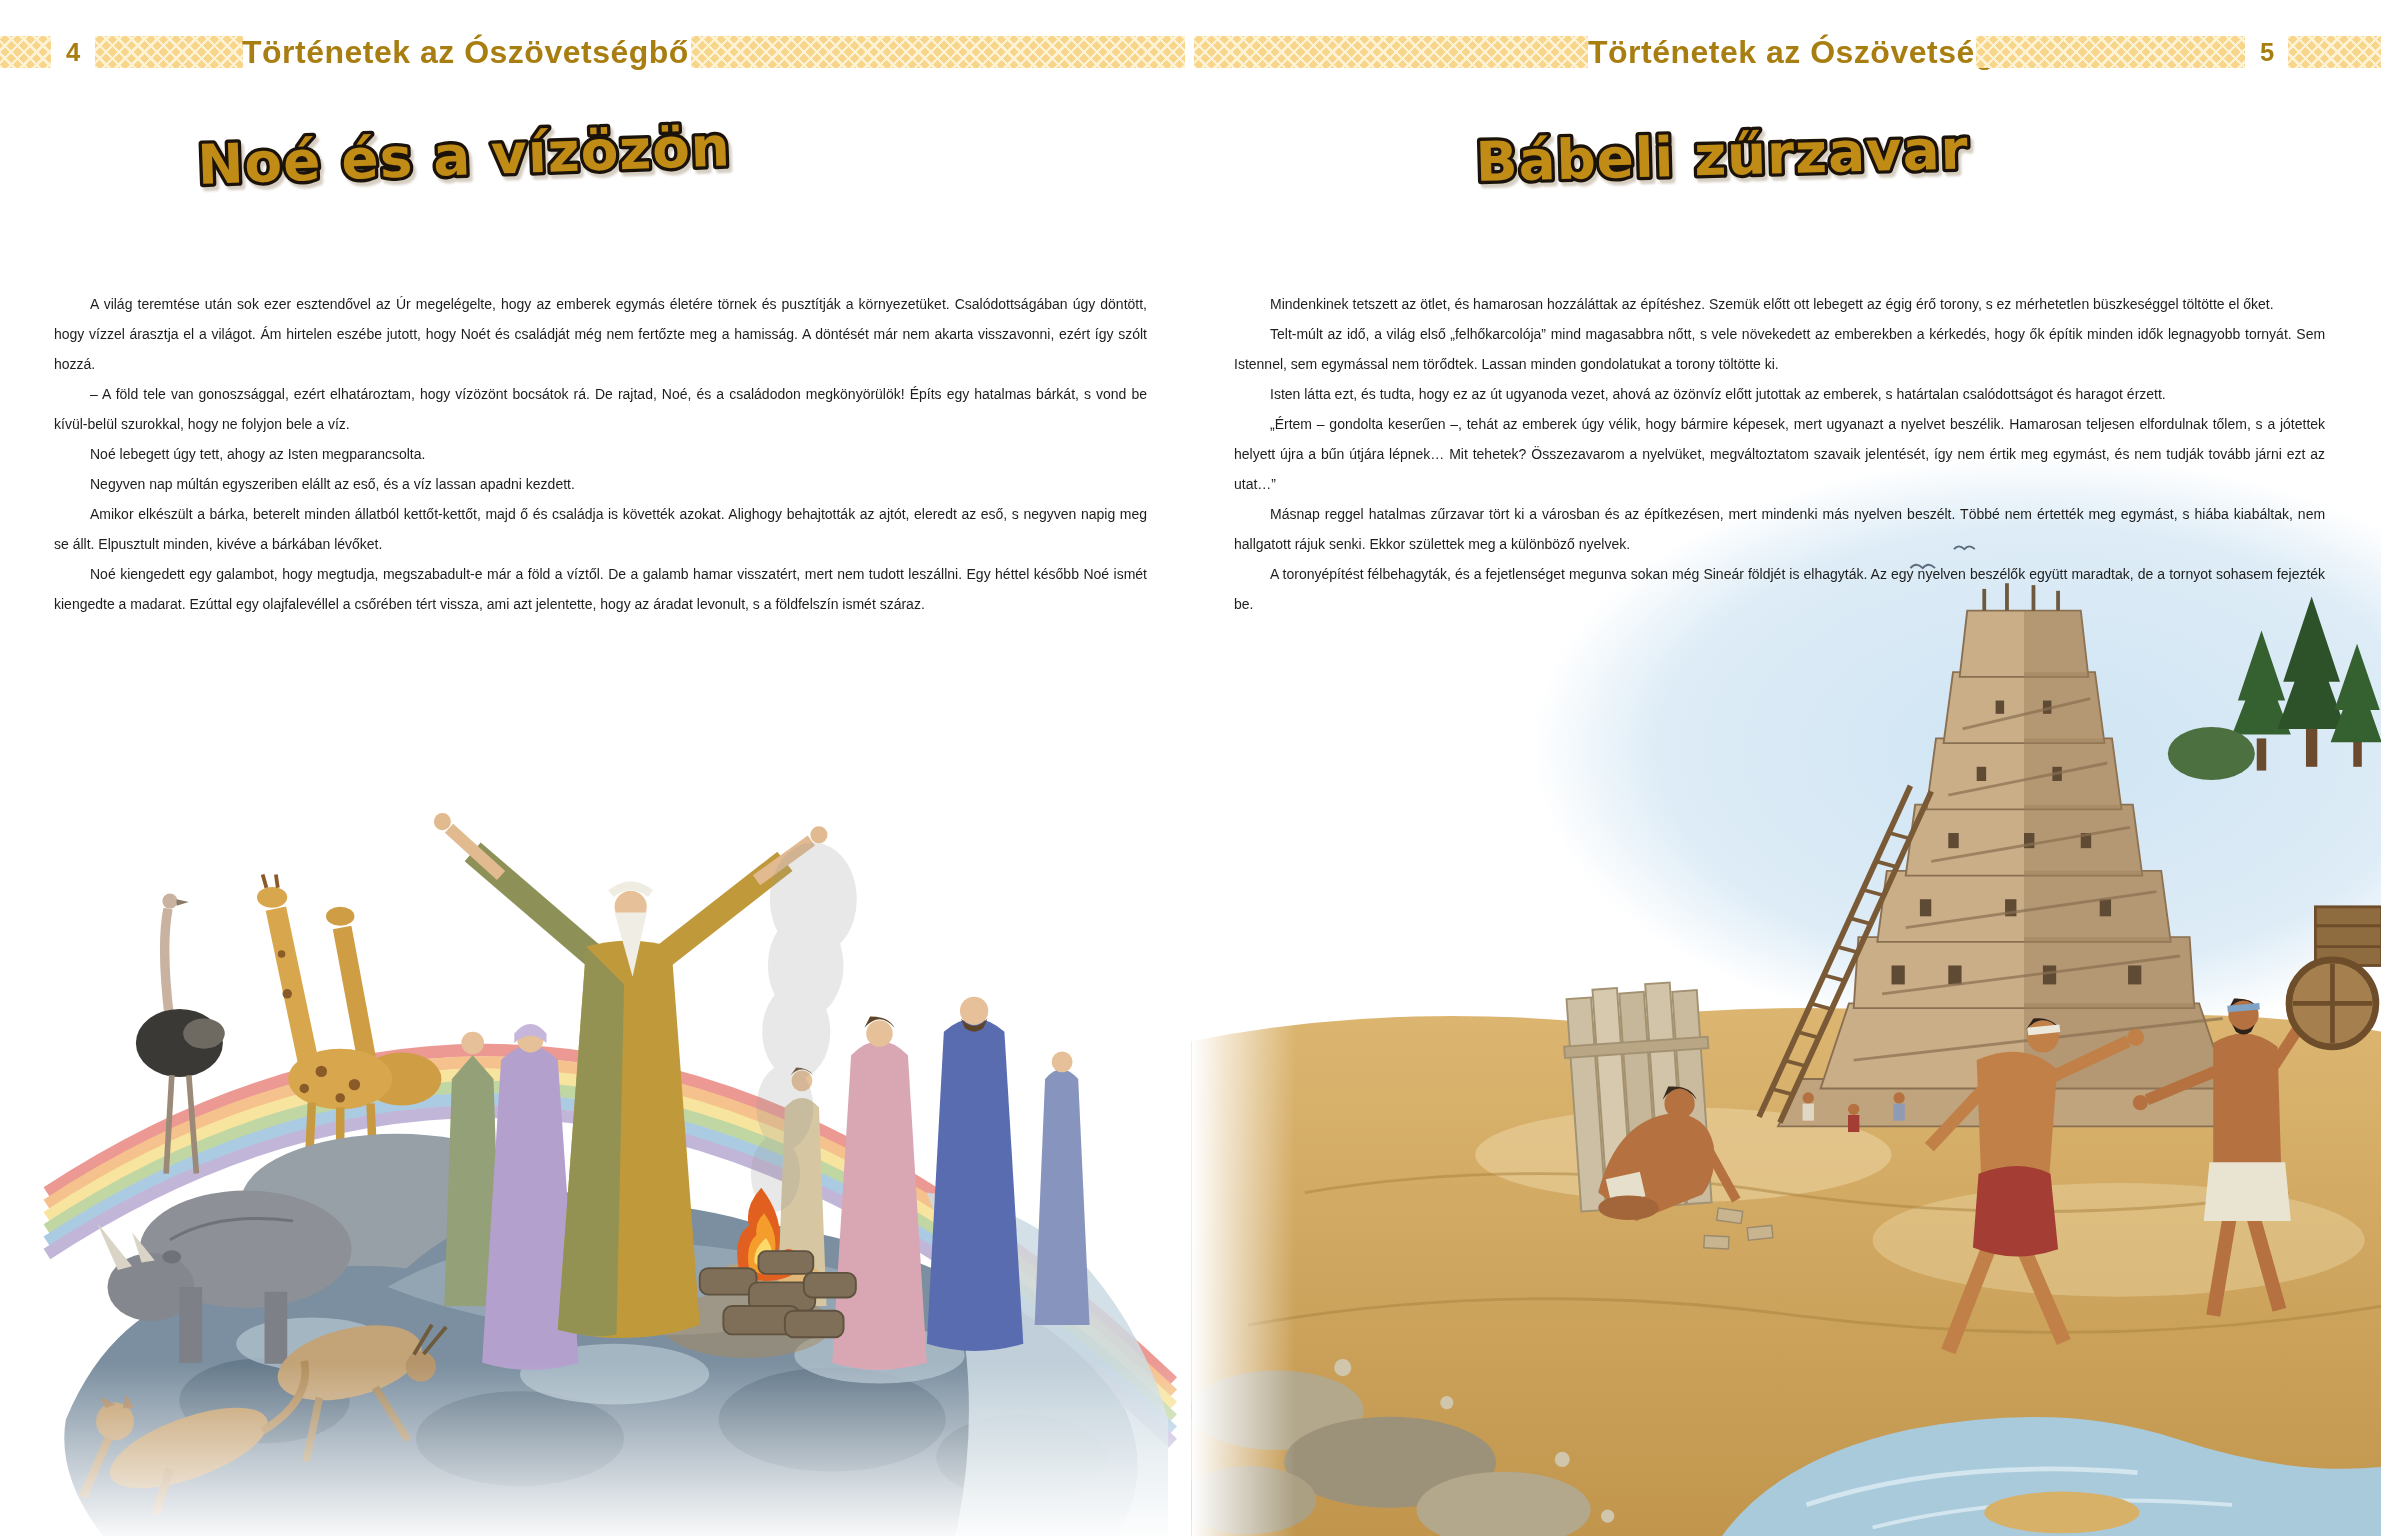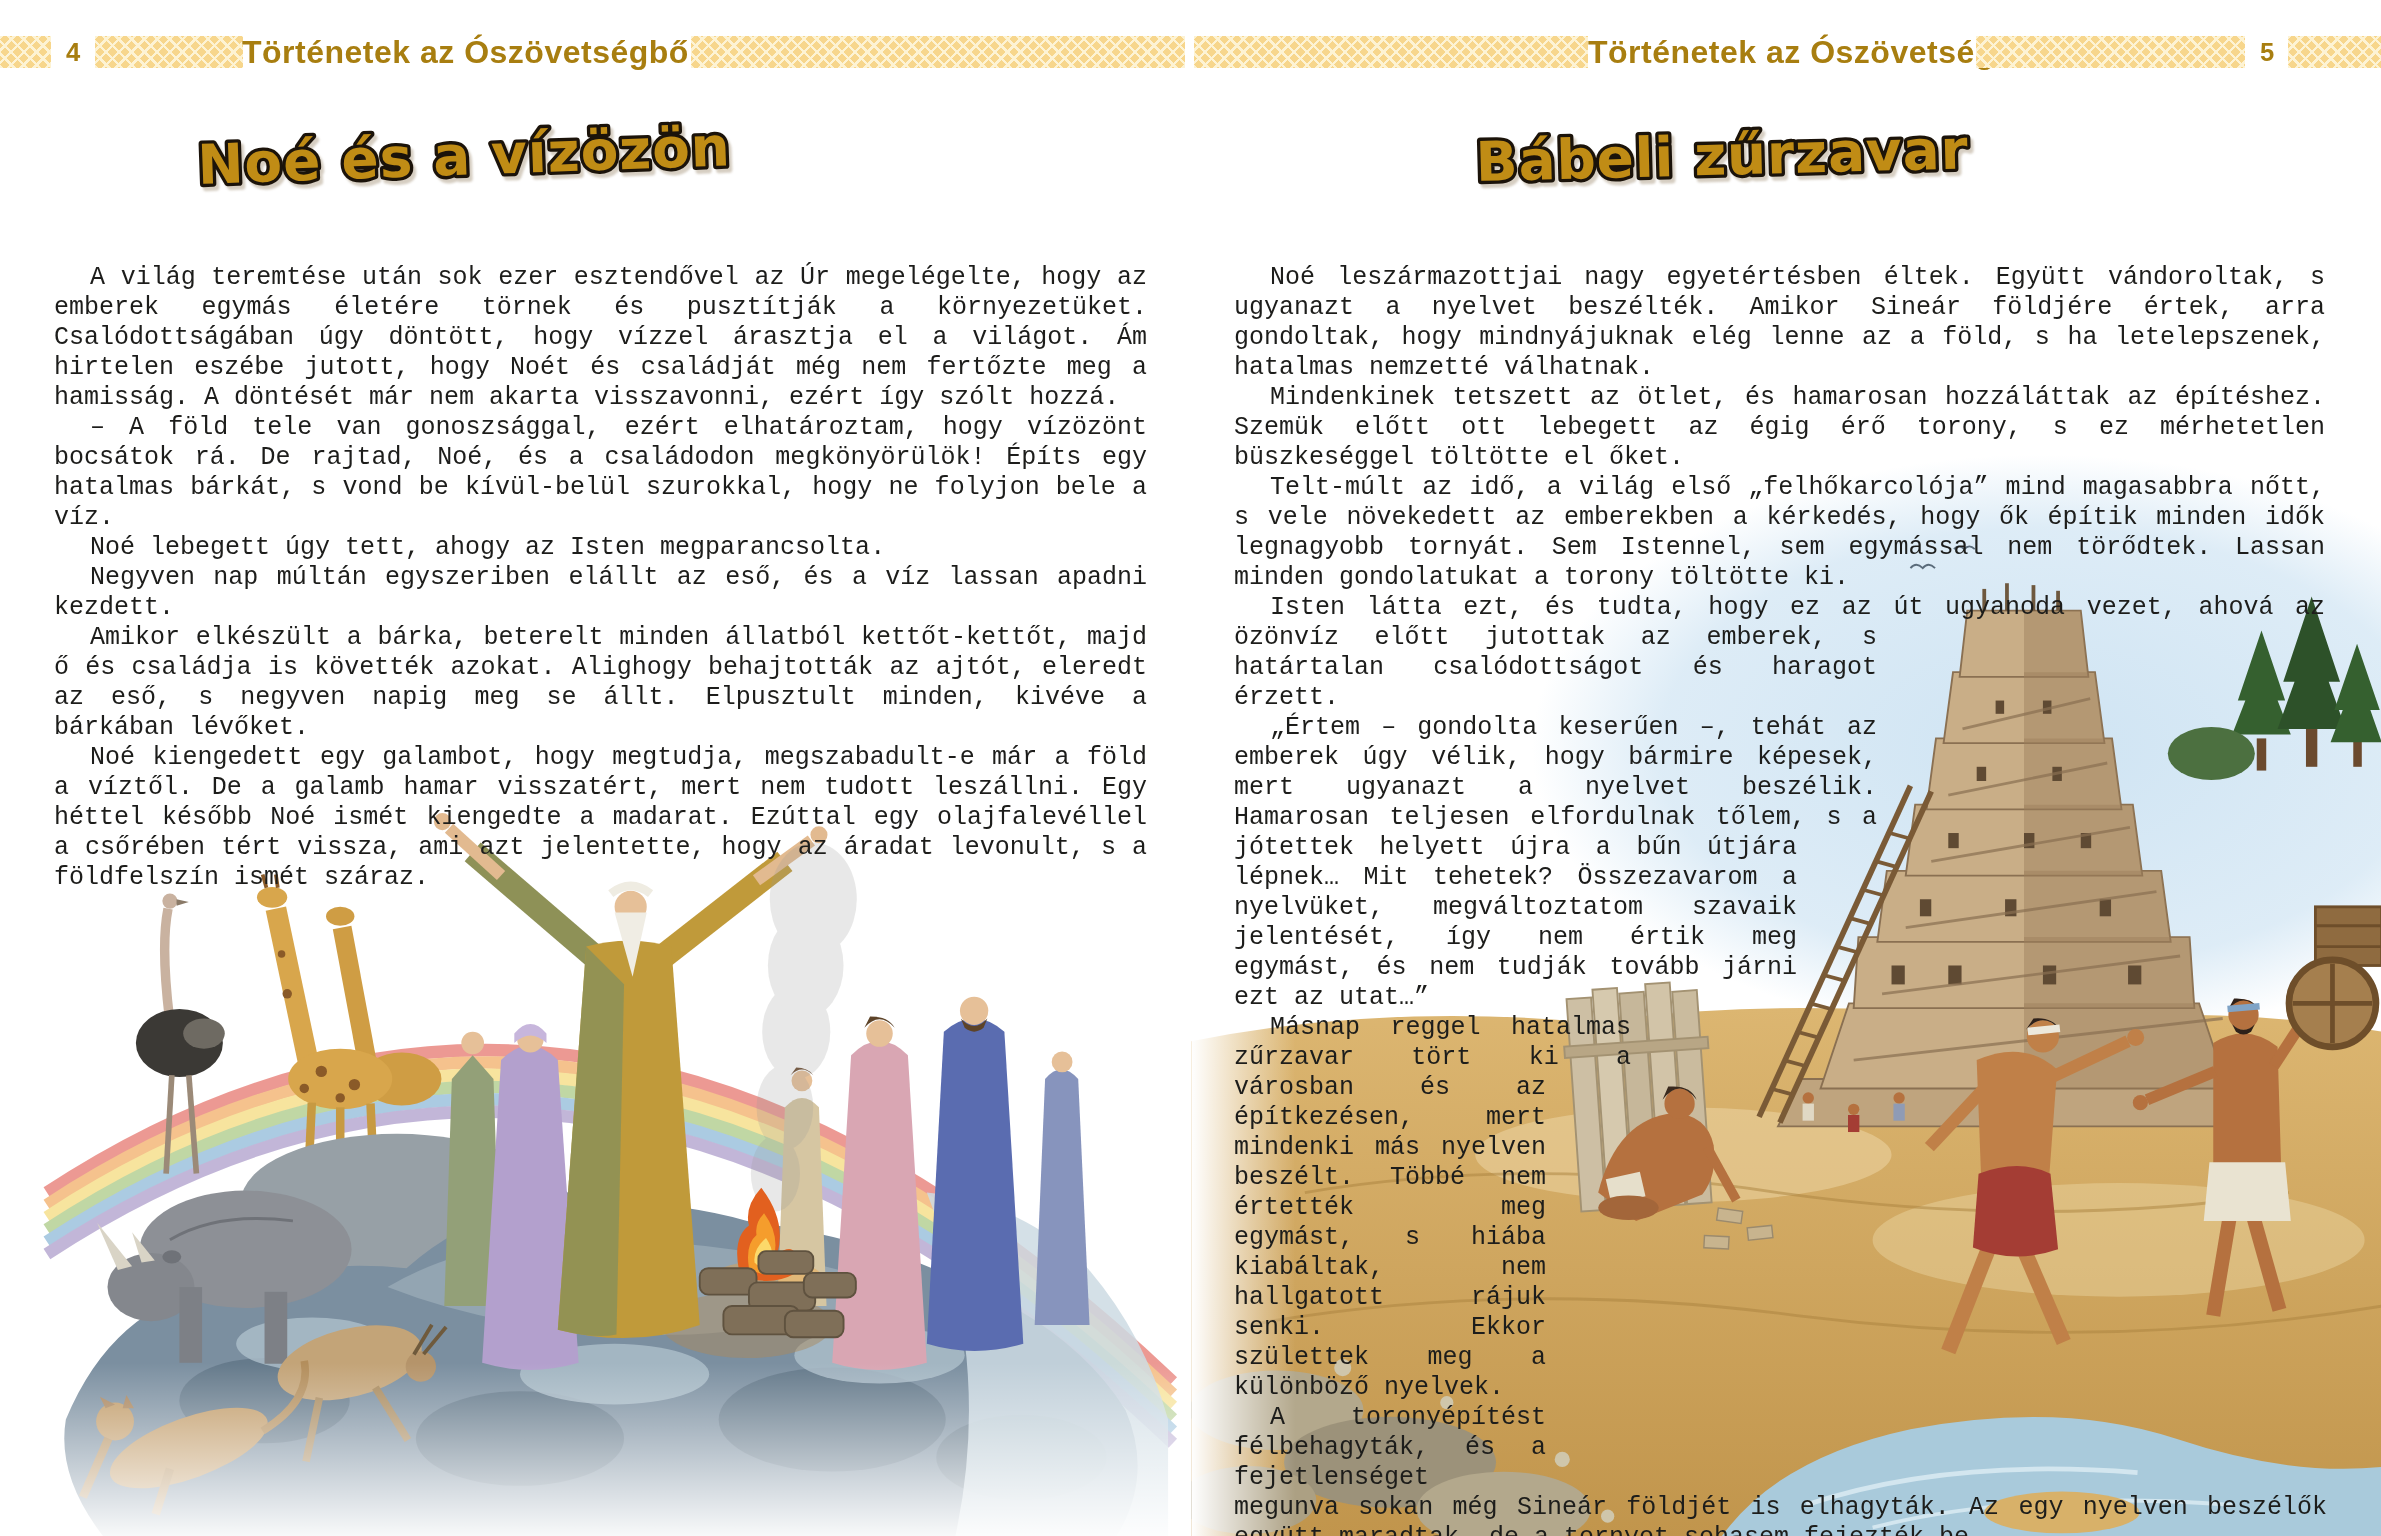--- a/index.html
+++ b/index.html
@@ -27,22 +27,22 @@
   }
   
   .story-title{position:absolute;overflow:visible;z-index:3;filter:drop-shadow(3.8px 4.7px 0.9px rgba(90,60,10,.25));}
   .story-title text{
     font-family:"DejaVu Sans", sans-serif;font-weight:bold;font-size:58px;
     fill:#c08c15;stroke:#1b130a;stroke-width:7px;paint-order:stroke;
     stroke-linejoin:round;letter-spacing:1px;
   }
   
   .textcol{
-    position:absolute;top:263px;width:1093px;z-index:2;
-    font-size:25px;line-height:30px;color:#1d1d1b;text-align:justify;font-family:Liberation Mono, monospace;
+    position:absolute;top:289px;width:1093px;z-index:2;
+    font-size:14px;line-height:30px;color:#1d1d1b;text-align:justify;
   }
   .textcol p{margin:0;text-indent:36px;}
   .stair{float:right;clear:right;}
   .s0{width:1.9px;height:364px;}
   .s1{width:450px;height:209px;}
   .s2{width:530px;height:150px;}
   .s3{width:696px;height:90px;}
   .s4{width:781px;height:397px;}
   
   .scene{position:absolute;z-index:1;}
@@ -78,21 +78,20 @@
   <p>Amikor elkészült a bárka, beterelt minden állatból kettőt-kettőt, majd ő és családja is követték azokat. Alighogy behajtották az ajtót, eleredt az eső, s negyven napig meg se állt. Elpusztult minden, kivéve a bárkában lévőket.</p>
   <p>Noé kiengedett egy galambot, hogy megtudja, megszabadult-e már a föld a víztől. De a galamb hamar visszatért, mert nem tudott leszállni. Egy héttel később Noé ismét kiengedte a madarat. Ezúttal egy olajfalevéllel a csőrében tért vissza, ami azt jelentette, hogy az áradat levonult, s a földfelszín ismét száraz.</p>
 </section>
 
 <section class="textcol" style="left:1234px;">
   <div class="stair s0"></div>
   <div class="stair s1"></div>
   <div class="stair s2"></div>
   <div class="stair s3"></div>
   <div class="stair s4"></div>
-  <p>Noé leszármazottjai nagy egyetértésben éltek. Együtt vándoroltak, s ugyanazt a nyelvet beszélték. Amikor Sineár földjére értek, arra gondoltak, hogy mindnyájuknak elég lenne az a föld, s ha letelepszenek, hatalmas nemzetté válhatnak.</p>
   <p>Mindenkinek tetszett az ötlet, és hamarosan hozzáláttak az építéshez. Szemük előtt ott lebegett az égig érő torony, s ez mérhetetlen büszkeséggel töltötte el őket.</p>
   <p>Telt-múlt az idő, a világ első „felhőkarcolója” mind magasabbra nőtt, s vele növekedett az emberekben a kérkedés, hogy ők építik minden idők legnagyobb tornyát. Sem Istennel, sem egymással nem törődtek. Lassan minden gondolatukat a torony töltötte ki.</p>
   <p>Isten látta ezt, és tudta, hogy ez az út ugyanoda vezet, ahová az özönvíz előtt jutottak az emberek, s határtalan csalódottságot és haragot érzett.</p>
   <p>„Értem – gondolta keserűen –, tehát az emberek úgy vélik, hogy bármire képesek, mert ugyanazt a nyelvet beszélik. Hamarosan teljesen elfordulnak tőlem, s a jótettek helyett újra a bűn útjára lépnek… Mit tehetek? Összezavarom a nyelvüket, megváltoztatom szavaik jelentését, így nem értik meg egymást, és nem tudják tovább járni ezt az utat…”</p>
   <p>Másnap reggel hatalmas zűrzavar tört ki a városban és az építkezésen, mert mindenki más nyelven beszélt. Többé nem értették meg egymást, s hiába kiabáltak, nem hallgatott rájuk senki. Ekkor születtek meg a különböző nyelvek.</p>
   <p>A toronyépítést félbehagyták, és a fejetlenséget megunva sokan még Sineár földjét is elhagyták. Az egy nyelven beszélők együtt maradtak, de a tornyot sohasem fejezték be.</p>
 </section>
 
 <svg class="scene" style="left:28px;top:795px;" width="1159" height="742" viewBox="0 0 1225 784">
   <defs>

